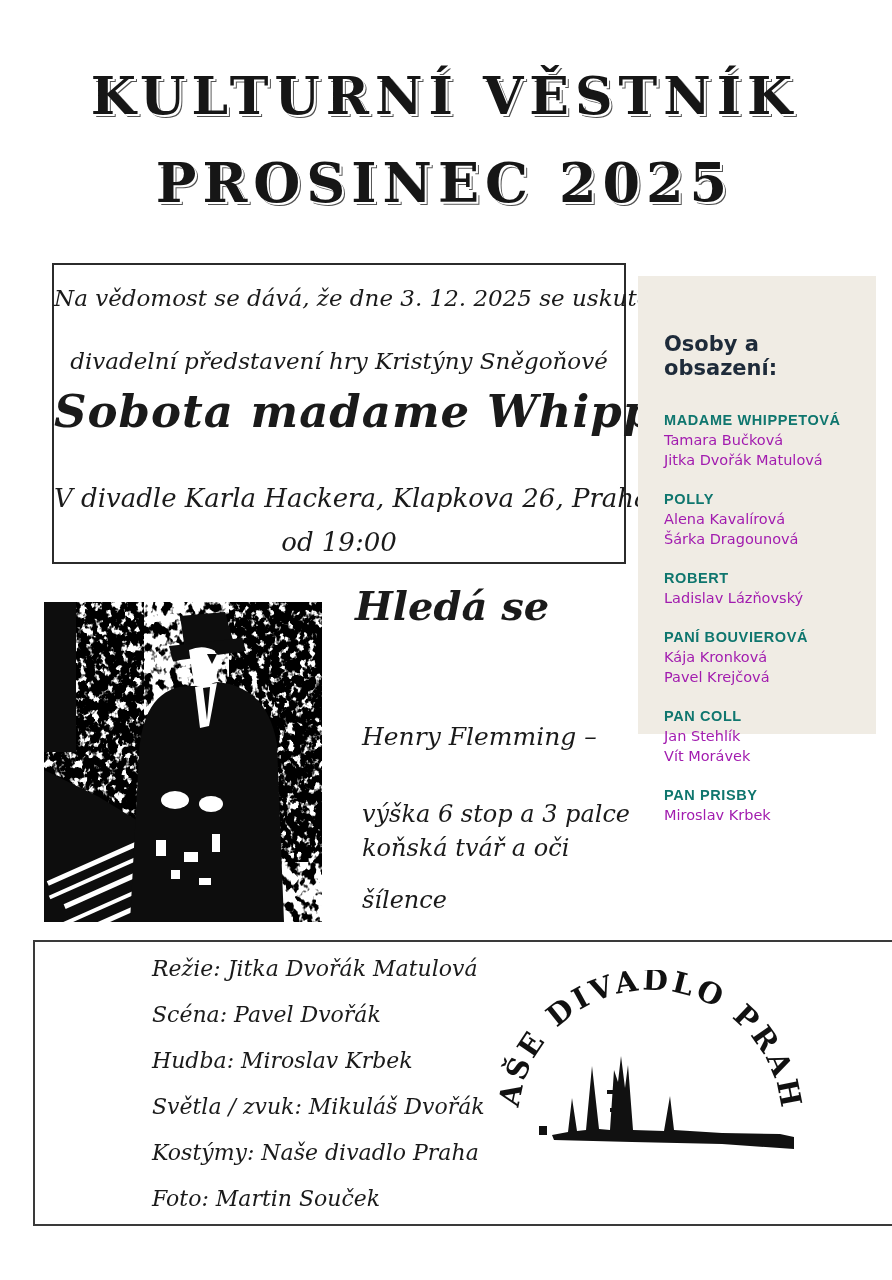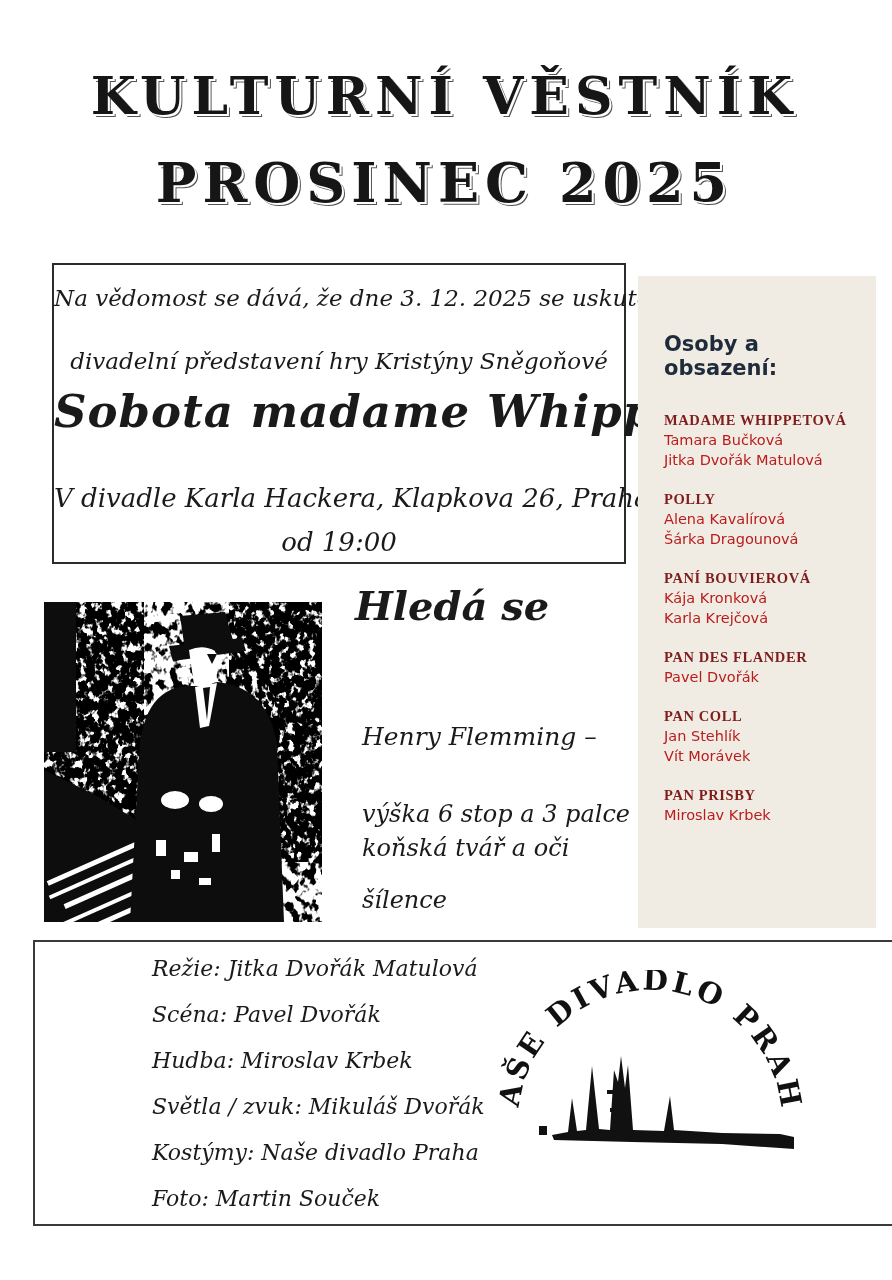--- a/index.html
+++ b/index.html
@@ -42,45 +42,45 @@
   .announce-box .al{
     position:absolute;left:0;width:100%;text-align:center;white-space:nowrap;
   }
   .announce-l1{top:20px;font-size:23px;}
   .announce-l2{top:83px;font-size:23px;}
   .announce-title{top:120px;font-size:45px;font-weight:bold;letter-spacing:1px;}
   .announce-venue{top:218px;font-size:26px;}
   .announce-time{top:262px;font-size:26px;}
   
   .sidebar{
-    position:absolute;left:638px;top:276px;width:238px;height:652px;
+    position:absolute;left:638px;top:276px;width:238px;height:458px;
     background:#f0ece4;
     box-sizing:border-box;
     padding:56px 20px 0 26px;
   }
   .cast-heading{
     font-family:"DejaVu Sans",sans-serif;
     font-weight:bold;
     font-size:21px;
     color:#1e2b3a;
     margin-bottom:30px;
   }
   .role-block{margin-bottom:19px;}
   .role-name{
-    font-family:Liberation Serif, serif;
+    font-family:Liberation Sans, sans-serif;
     font-weight:bold;
     font-size:14.5px;
     letter-spacing:0.6px;
-    color:#7f1d1d;
+    color:#0f766e;
     line-height:20px;
   }
   .actor{
     font-family:"DejaVu Sans",sans-serif;
     font-size:14.5px;
-    color:#b91c1c;
+    color:#a21caf;
     line-height:20px;
   }
   
   .photo-wrap{position:absolute;left:44px;top:602px;width:278px;height:320px;}
   .wanted-h{position:absolute;left:355px;white-space:nowrap;font-weight:bold;font-size:40px;}
   .wanted-h1{top:582px;}
   .wanted-h2{top:652px;}
   .wanted-d{position:absolute;left:362px;white-space:nowrap;font-size:24px;}
   .wanted-d0{top:722px;font-size:25px;}
   .wanted-d1{top:800px;}
@@ -133,27 +133,27 @@
       <div class="role-name">MADAME WHIPPETOVÁ</div>
       <div class="actor">Tamara Bučková</div>
       <div class="actor">Jitka Dvořák Matulová</div>
     </div>
     <div class="role-block">
       <div class="role-name">POLLY</div>
       <div class="actor">Alena Kavalírová</div>
       <div class="actor">Šárka Dragounová</div>
     </div>
     <div class="role-block">
+      <div class="role-name">ROBERT</div>
+      <div class="actor">Ladislav Lázňovský</div>
+    </div>
+    <div class="role-block">
       <div class="role-name">PANÍ BOUVIEROVÁ</div>
       <div class="actor">Kája Kronková</div>
-      <div class="actor">Karla Krejčová</div>
-    </div>
-    <div class="role-block">
-      <div class="role-name">PAN DES FLANDER</div>
-      <div class="actor">Pavel Dvořák</div>
+      <div class="actor">Pavel Krejčová</div>
     </div>
     <div class="role-block">
       <div class="role-name">PAN COLL</div>
       <div class="actor">Jan Stehlík</div>
       <div class="actor">Vít Morávek</div>
     </div>
     <div class="role-block">
       <div class="role-name">PAN PRISBY</div>
       <div class="actor">Miroslav Krbek</div>
     </div>

